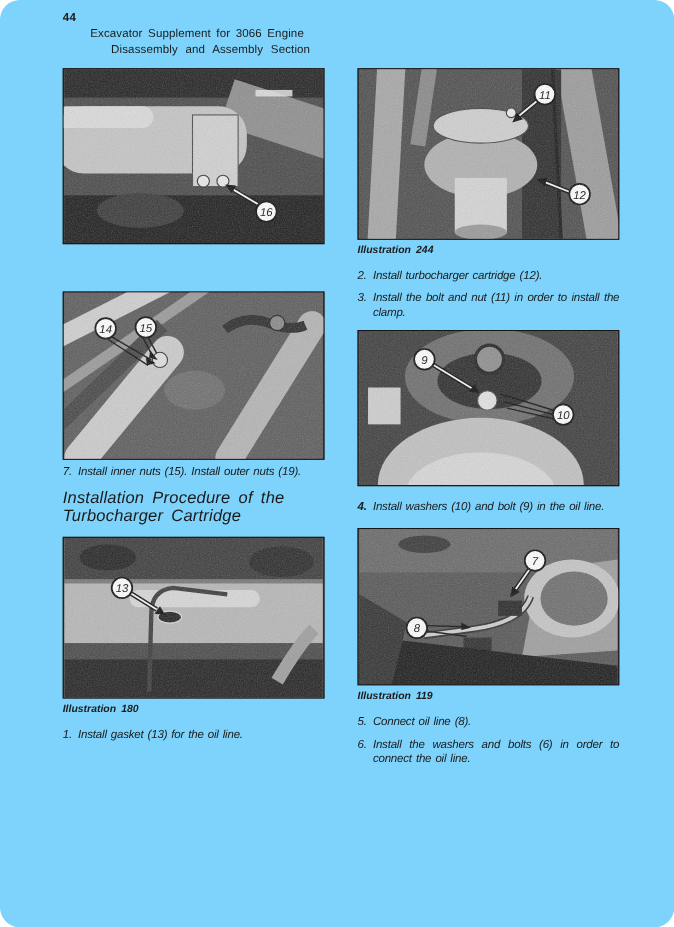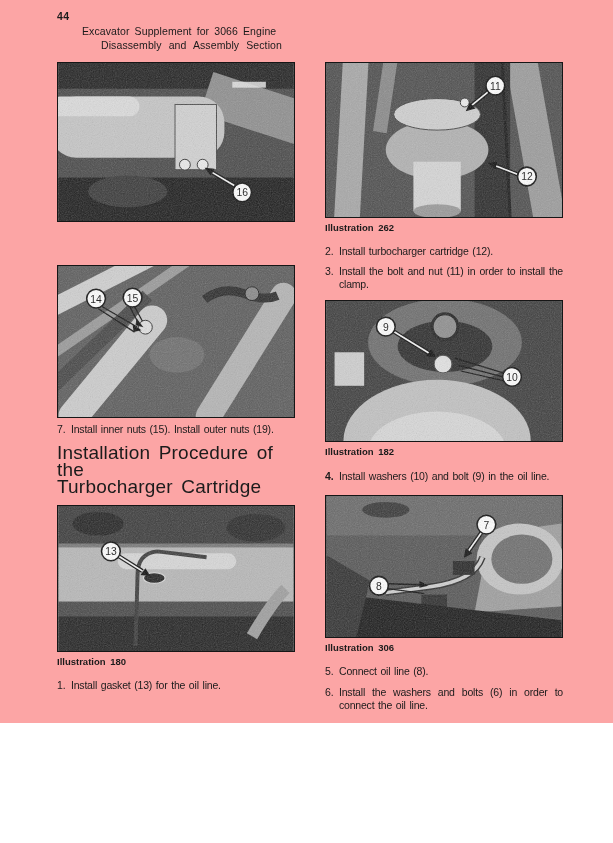--- a/index.html
+++ b/index.html
@@ -1,36 +1,36 @@
 <!DOCTYPE html>
 <html><head>
 <meta charset="utf-8">
 <style>
   html,body{margin:0;padding:0;background:#ffffff;}
   .page{
-    position:relative;width:613px;height:723px;background:#fca5a5;overflow:hidden;
-    font-family:"Liberation Sans",sans-serif;color:#1b1b1b;
+    position:relative;width:613px;height:843px;background:#7dd3fc;overflow:hidden;
+    font-family:"Liberation Sans",sans-serif;color:#1b1b1b;border-radius:18px;
   }
   .hdr{position:absolute;left:57px;top:10px;}
   .hdr .pnum{font-size:10.5px;font-weight:bold;letter-spacing:.3px;}
   .hdr .h1{font-size:10.5px;margin-top:3px;word-spacing:2px;letter-spacing:.1px;margin-left:25px;}
   .hdr .h2{font-size:10.5px;margin-top:2px;word-spacing:4px;letter-spacing:.1px;padding-left:44px;}
-  .col{position:absolute;top:62px;width:238px;}
+  .col{position:absolute;top:62px;width:238px;font-style:italic;}
   .col.left{left:57px;}
   .col.right{left:325px;}
   .photo{display:block;border:1px solid #161616;box-sizing:border-box;background:#555;}
   .figA{margin-bottom:43px;}
   .caption{font-size:9.5px;font-weight:bold;margin-top:4px;word-spacing:2px;}
   .step{display:flex;font-size:10.5px;line-height:13px;letter-spacing:-.2px;word-spacing:1px;}
   .step .num{flex:0 0 14px;}
   .step .txt{flex:1;text-align:justify;}
   .step .num.bold{font-weight:bold;}
   .mt5{margin-top:5px;} .mt7{margin-top:7px;} .mt8{margin-top:8px;}
   .mt9{margin-top:9px;} .mt10{margin-top:10px;} .mt12{margin-top:12px;} .mt13{margin-top:13px;}
-  .heading{font-size:19px;line-height:17px;margin-top:8px;word-spacing:3px;letter-spacing:.2px;}
+  .heading{font-size:15px;line-height:17px;margin-top:8px;word-spacing:3px;letter-spacing:.2px;}
   .co{fill:#ffffff;stroke:#101010;stroke-width:1.6;}
   .cot{font-family:"Liberation Sans",sans-serif;font-size:10.5px;fill:#101010;text-anchor:middle;}
   .ledge{stroke:#101010;stroke-width:4.2;}
   .lcore{stroke:#f6f6f6;stroke-width:1.7;}
   .thin{stroke:#141414;stroke-width:1.3;fill:none;}
 </style>
 </head>
 <body>
 
 <svg width="0" height="0" style="position:absolute" aria-hidden="true">
@@ -176,21 +176,21 @@
       <g>
         <circle class="co" cx="171" cy="23" r="9.5"></circle>
         <text class="cot" x="171" y="27">11</text>
       </g>
       <g>
         <circle class="co" cx="203" cy="115" r="9.5"></circle>
         <text class="cot" x="203" y="119">12</text>
       </g>
       <rect width="238" height="156" filter="url(#grainf)" opacity="0.3"></rect>
     </svg>
-    <div class="caption">Illustration 262</div>
+    <div class="caption">Illustration 244</div>
 
     <div class="step mt12">
       <span class="num">2.</span>
       <span class="txt">Install turbocharger cartridge (12).</span>
     </div>
     <div class="step mt7">
       <span class="num">3.</span>
       <span class="txt">Install the bolt and nut (11) in order to install the clamp.</span>
     </div>
 
@@ -216,21 +216,20 @@
       <g>
         <circle class="co" cx="60" cy="26" r="9.5"></circle>
         <text class="cot" x="60" y="30">9</text>
       </g>
       <g>
         <circle class="co" cx="188" cy="77" r="9.5"></circle>
         <text class="cot" x="188" y="81">10</text>
       </g>
       <rect width="238" height="142" filter="url(#grainf)" opacity="0.3"></rect>
     </svg>
-    <div class="caption">Illustration 182</div>
 
     <div class="step mt13">
       <span class="num bold">4.</span>
       <span class="txt">Install washers (10) and bolt (9) in the oil line.</span>
     </div>
 
     <svg class="photo mt12" width="238" height="143" viewBox="0 0 238 143">
       <rect width="238" height="143" fill="#575757"></rect>
       <rect x="0" y="0" width="238" height="40" fill="#6a6a6a"></rect>
       <ellipse cx="60" cy="14" rx="24" ry="8" fill="#3a3a3a"></ellipse>
@@ -256,21 +255,21 @@
       <g>
         <circle class="co" cx="162" cy="29" r="9.5"></circle>
         <text class="cot" x="162" y="33">7</text>
       </g>
       <g>
         <circle class="co" cx="53" cy="91" r="9.5"></circle>
         <text class="cot" x="53" y="95">8</text>
       </g>
       <rect width="238" height="143" filter="url(#grainf)" opacity="0.3"></rect>
     </svg>
-    <div class="caption">Illustration 306</div>
+    <div class="caption">Illustration 119</div>
 
     <div class="step mt12">
       <span class="num">5.</span>
       <span class="txt">Connect oil line (8).</span>
     </div>
     <div class="step mt8">
       <span class="num">6.</span>
       <span class="txt">Install the washers and bolts (6) in order to connect the oil line.</span>
     </div>
   </div>

